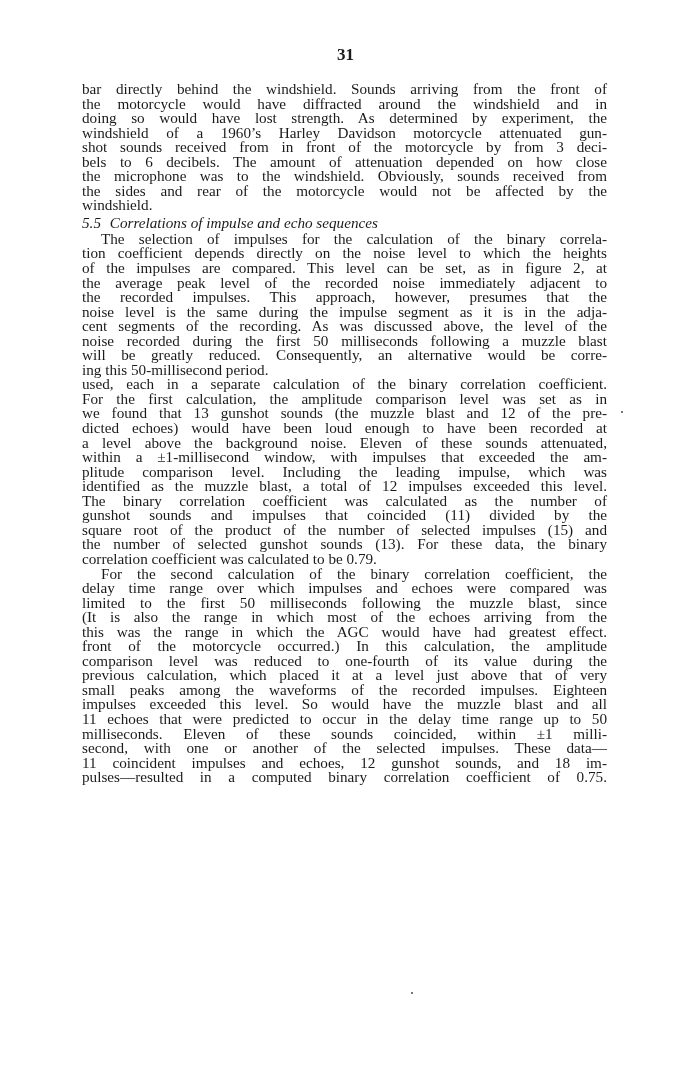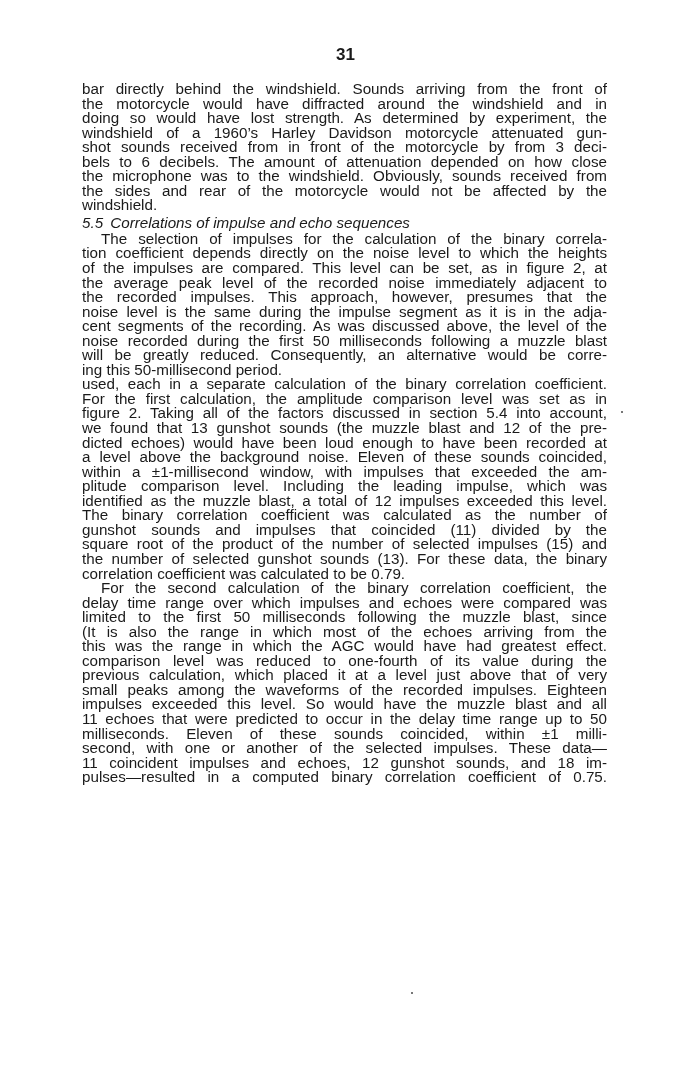--- a/index.html
+++ b/index.html
@@ -1,19 +1,19 @@
 <!DOCTYPE html>
 <html><head>
 <meta charset="utf-8">
 <style>
   html, body { margin: 0; padding: 0; background: #ffffff; }
   body { width: 691px; height: 1081px; position: relative; overflow: hidden; }
   .page {
     position: absolute; left: 0; top: 0; width: 691px; height: 1081px;
-    font-family: Liberation Sans, sans-serif;
+    font-family: Liberation Serif, serif;
     color: #1a1a1a;
   }
   .page-number {
     position: absolute; top: 45px; left: 0; width: 691px;
     text-align: center; font-size: 17px; font-weight: bold;
   }
   .body-text { position: absolute; left: 82px; top: 82px; width: 525px; }
   .line {
     display: block; height: 14.55px; line-height: 14.55px;
     font-size: 15.2px; white-space: nowrap;
@@ -63,40 +63,40 @@
       <span class="line">noise level is the same during the impulse segment as it is in the adja-</span>
       <span class="line">cent segments of the recording. As was discussed above, the level of the</span>
       <span class="line">noise recorded during the first 50 milliseconds following a muzzle blast</span>
       <span class="line">will be greatly reduced. Consequently, an alternative would be corre-</span>
       <span class="line last">ing this 50-millisecond period.</span>
     </div>
 
     <div>
       <span class="line">used, each in a separate calculation of the binary correlation coefficient.</span>
       <span class="line">For the first calculation, the amplitude comparison level was set as in</span>
-      <span class="line">figure 2. Taking all of the factors discussed in section 5.4 into account,</span>
       <span class="line">we found that 13 gunshot sounds (the muzzle blast and 12 of the pre-</span>
       <span class="line">dicted echoes) would have been loud enough to have been recorded at</span>
-      <span class="line">a level above the background noise. Eleven of these sounds coincided,</span>
+      <span class="line">a level above the background noise. Eleven of these sounds attenuated,</span>
       <span class="line">within a ±1-millisecond window, with impulses that exceeded the am-</span>
       <span class="line">plitude comparison level. Including the leading impulse, which was</span>
       <span class="line">identified as the muzzle blast, a total of 12 impulses exceeded this level.</span>
       <span class="line">The binary correlation coefficient was calculated as the number of</span>
       <span class="line">gunshot sounds and impulses that coincided (11) divided by the</span>
       <span class="line">square root of the product of the number of selected impulses (15) and</span>
       <span class="line">the number of selected gunshot sounds (13). For these data, the binary</span>
       <span class="line last">correlation coefficient was calculated to be 0.79.</span>
     </div>
 
     <div>
       <span class="line indent">For the second calculation of the binary correlation coefficient, the</span>
       <span class="line">delay time range over which impulses and echoes were compared was</span>
       <span class="line">limited to the first 50 milliseconds following the muzzle blast, since</span>
       <span class="line">(It is also the range in which most of the echoes arriving from the</span>
       <span class="line">this was the range in which the AGC would have had greatest effect.</span>
+      <span class="line">front of the motorcycle occurred.) In this calculation, the amplitude</span>
       <span class="line">comparison level was reduced to one-fourth of its value during the</span>
       <span class="line">previous calculation, which placed it at a level just above that of very</span>
       <span class="line">small peaks among the waveforms of the recorded impulses. Eighteen</span>
       <span class="line">impulses exceeded this level. So would have the muzzle blast and all</span>
       <span class="line">11 echoes that were predicted to occur in the delay time range up to 50</span>
       <span class="line">milliseconds. Eleven of these sounds coincided, within ±1 milli-</span>
       <span class="line">second, with one or another of the selected impulses. These data—</span>
       <span class="line">11 coincident impulses and echoes, 12 gunshot sounds, and 18 im-</span>
       <span class="line">pulses—resulted in a computed binary correlation coefficient of 0.75.</span>
     </div>

